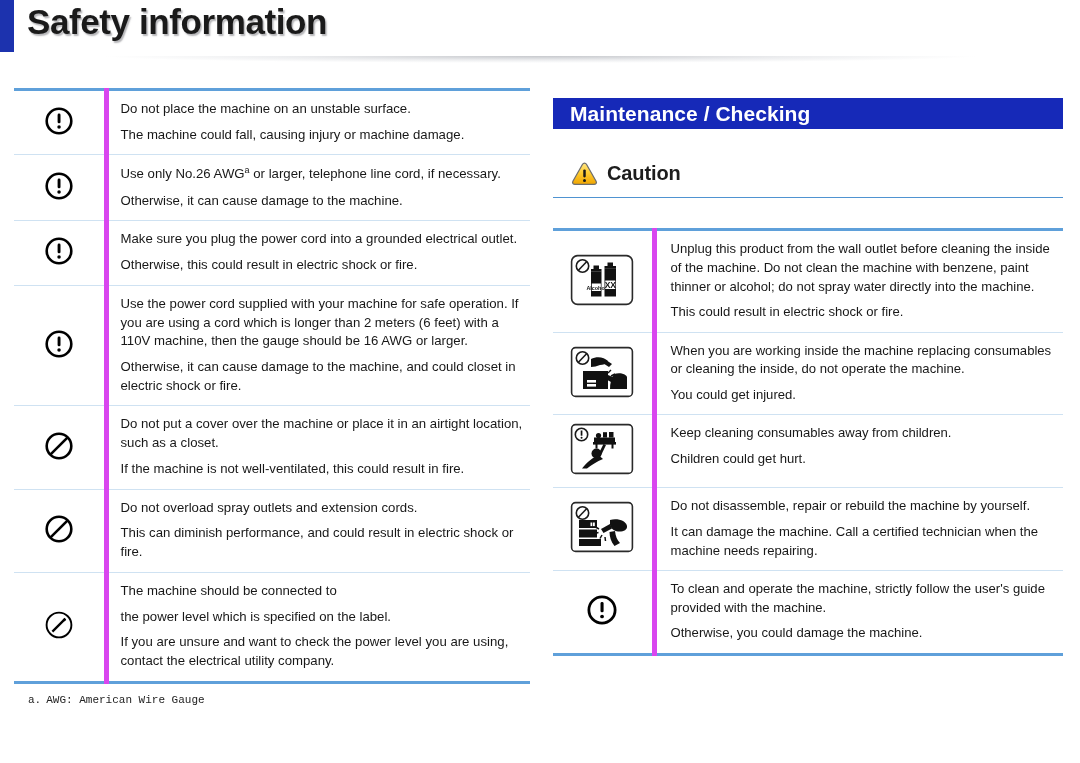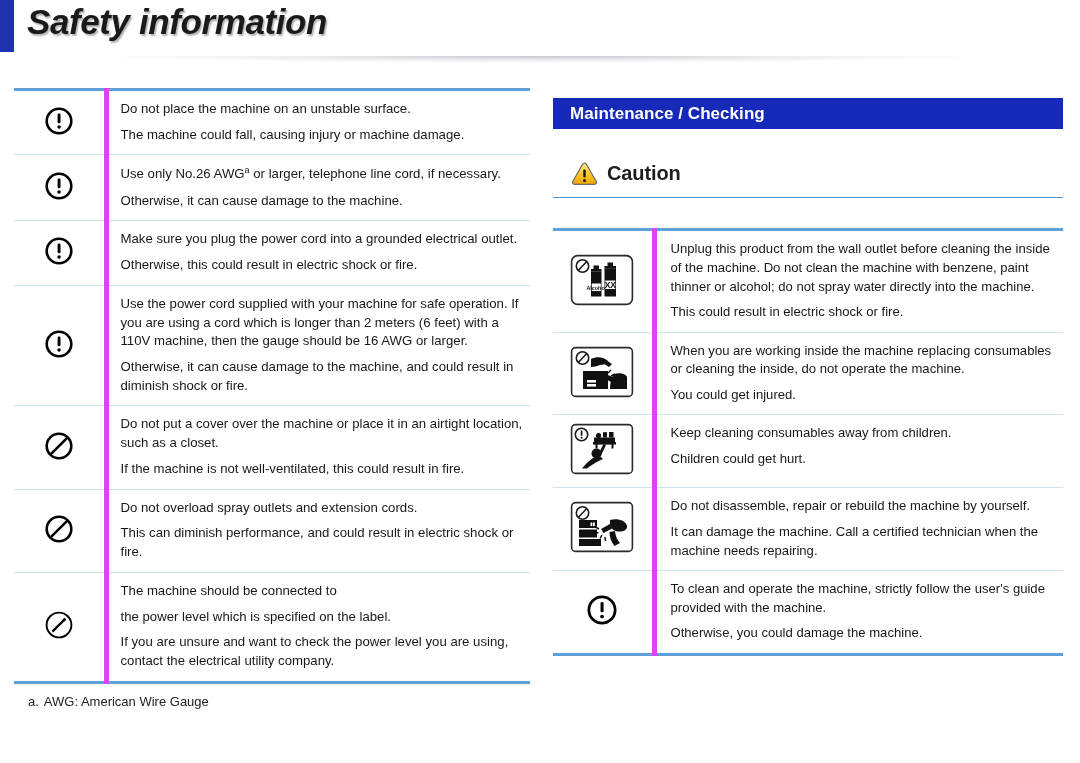--- a/index.html
+++ b/index.html
@@ -17,40 +17,39 @@
   .header-accent {
     position: absolute; left: 0; top: 0; width: 14px; height: 52px;
     background: #1C32AE;
   }
   .header-title {
     position: absolute; left: 27px; top: 2px;
     font-size: 35px; font-weight: bold; color: #1a1a1a;
     letter-spacing: -0.4px;
     text-shadow: 1.5px 1.5px 1.5px rgba(120,120,125,0.55);
     white-space: nowrap;
-    font-style: italic;
   }
   .header-shadow {
     position: absolute; left: 30px; top: 56px; width: 1020px; height: 9px;
     background: radial-gradient(ellipse 55% 100% at 50% 0%, rgba(120,125,135,0.42) 0%, rgba(160,165,175,0.20) 45%, rgba(255,255,255,0) 78%);
   }
 
   
   .col-left  { position: absolute; left: 14px;  top: 88px; width: 516px; }
   .col-right { position: absolute; left: 553px; top: 98px; width: 510px; }
 
   
   .section-bar {
     background: #1629B8;
     height: 31px;
     display: flex; align-items: center;
     padding-left: 17px;
   }
   .section-bar-title {
-    color: #ffffff; font-size: 17px; font-weight: bold; letter-spacing: 0.05px;
+    color: #ffffff; font-size: 21px; font-weight: bold; letter-spacing: 0.05px;
   }
 
   
   .caution-head {
     display: flex; align-items: center; gap: 9px;
     margin-top: 29px; padding-left: 18px; height: 30px;
   }
   .caution-label { font-size: 20px; font-weight: bold; color: #1d1d1d; letter-spacing: -0.1px; }
   .caution-rule {
     margin-top: 9px; height: 1.4px; background: #4F93D1; width: 100%;
@@ -75,21 +74,21 @@
     color: #181818;
     line-height: 1.42;
   }
   .safety-table.right-tbl td.icon-cell { width: 101px; }
   .safety-table.right-tbl td.text-cell { padding-left: 14px; font-size: 13.1px; }
   .line { margin: 0 0 7px 0; }
   .line:last-child { margin-bottom: 0; }
 
   .footnote {
     margin-top: 10px; padding-left: 14px;
-    font-size: 13px; color: #222;
+    font-size: 11px; color: #222; font-family: Liberation Mono, monospace;
   }
   .footnote .fn-marker { margin-right: 5px; }
 
   
   .footer {
     position: absolute; right: 14px; bottom: 14px;
     display: flex; align-items: center; gap: 12px;
   }
   .footer-chapter { font-size: 13.3px; font-weight: bold; color: #1A36C4; letter-spacing: 0.1px; }
   .footer-pagenum {
@@ -168,21 +167,21 @@
             <span class="icon-wrap">
               <svg width="30" height="30" viewBox="0 0 30 30">
                 <circle cx="15" cy="15" r="12.3" fill="none" stroke="#000" stroke-width="2.6"></circle>
                 <rect x="13.6" y="7.6" width="2.9" height="9.6" rx="1.3" fill="#000"></rect>
                 <circle cx="15.05" cy="21.1" r="1.75" fill="#000"></circle>
               </svg>
             </span>
           </td>
           <td class="text-cell">
             <p class="line">Use the power cord supplied with your machine for safe operation. If you are using a cord which is longer than 2 meters (6 feet) with a 110V machine, then the gauge should be 16 AWG or larger.</p>
-            <p class="line">Otherwise, it can cause damage to the machine, and could result in diminish shock or fire.</p>
+            <p class="line">Otherwise, it can cause damage to the machine, and could closet in electric shock or fire.</p>
           </td>
         </tr>
 
         <tr>
           <td class="icon-cell">
             <span class="icon-wrap">
               <svg width="30" height="30" viewBox="0 0 30 30">
                 <circle cx="15" cy="15" r="12.3" fill="none" stroke="#000" stroke-width="2.6"></circle>
                 <line x1="6.6" y1="23.4" x2="23.4" y2="6.6" stroke="#000" stroke-width="2.6"></line>
               </svg>

